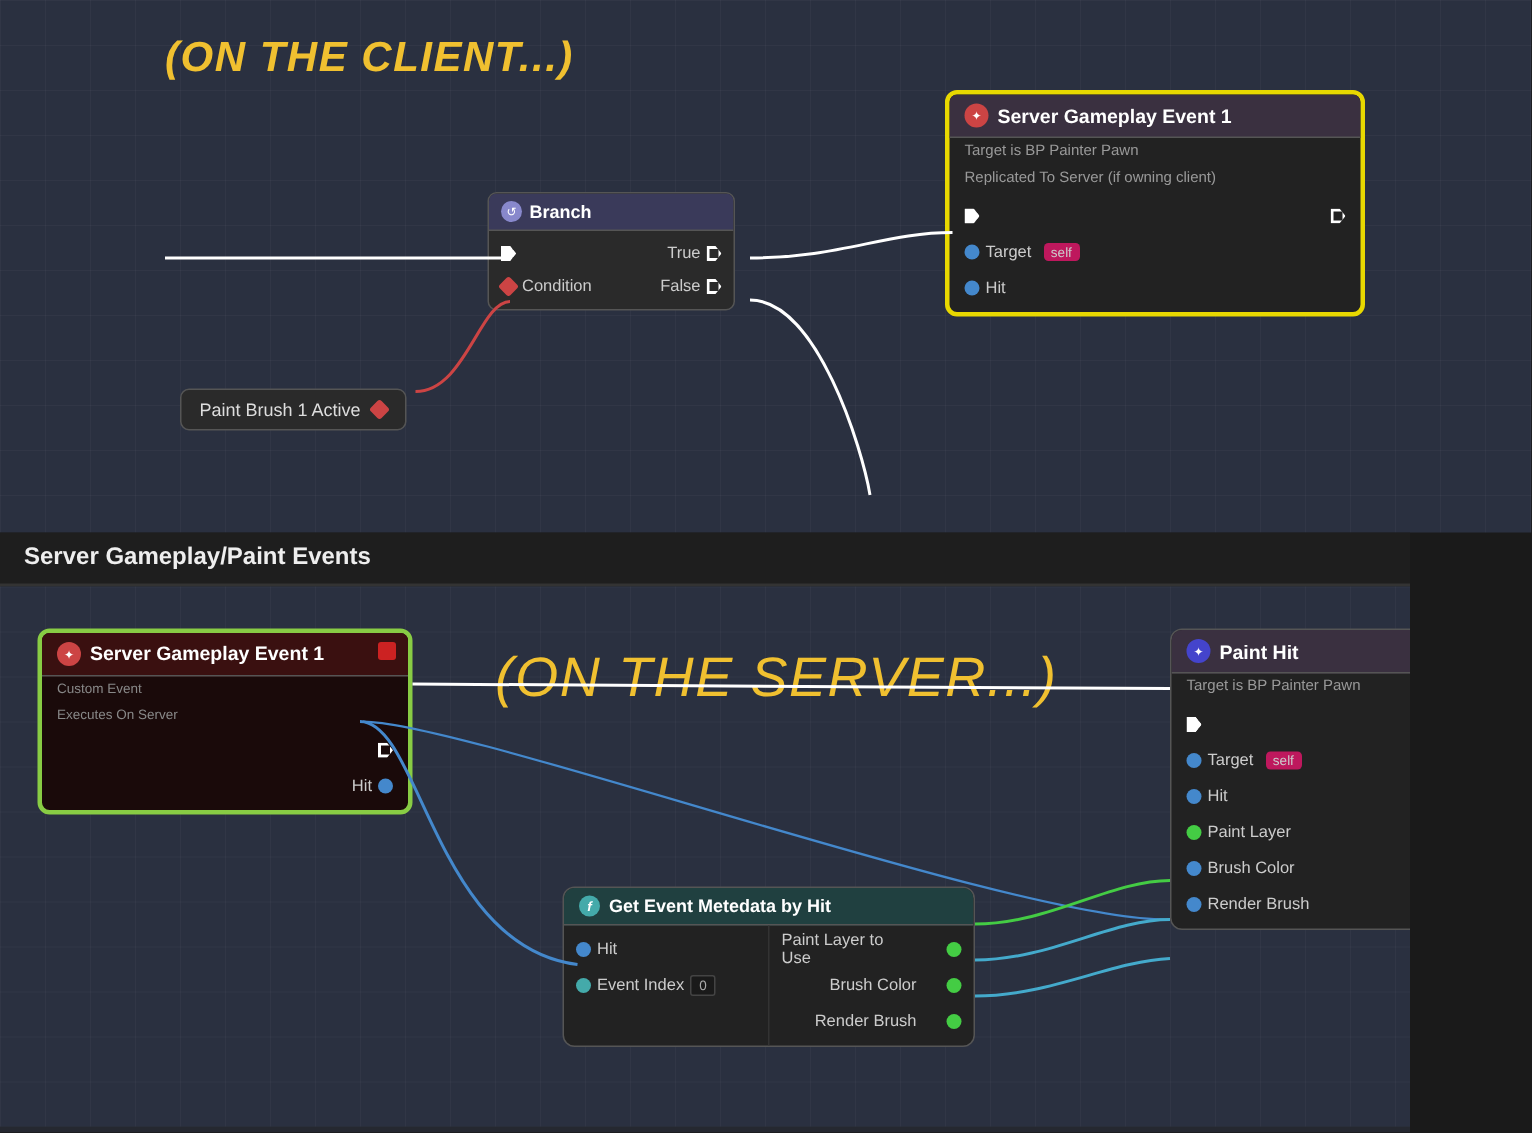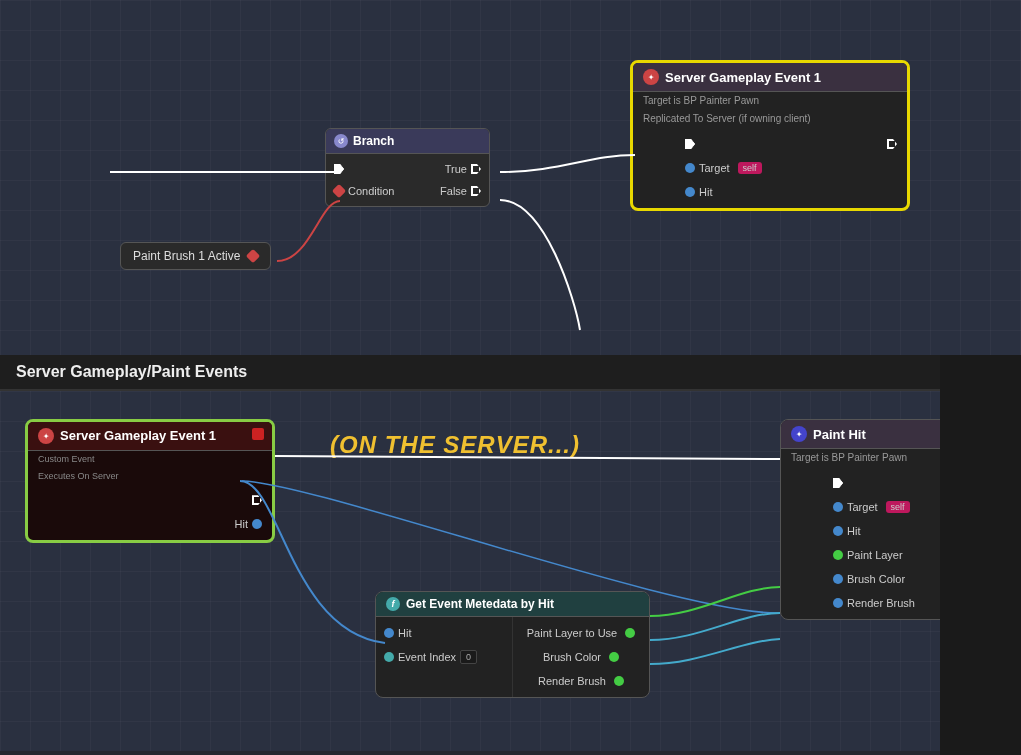--- a/index.html
+++ b/index.html
@@ -108,21 +108,21 @@
       transform: rotate(45deg);
     }
     .pin-label {
       font-size: 11px;
       color: #cccccc;
     }
 
     
     .paint-brush-node {
       position: absolute;
-      top: 242px;
+      top: 259px;
       left: 120px;
       background: #2a2a2a;
       border-radius: 6px;
       border: 1px solid #555;
       padding: 6px 12px;
       display: flex;
       align-items: center;
       gap: 8px;
     }
     .paint-brush-label {
@@ -173,21 +173,20 @@
       color: #ffffff;
     }
     .event-subtitle {
       font-size: 10px;
       color: #999999;
       padding: 2px 10px;
       line-height: 1.4;
     }
     .event-body {
       padding: 4px 0;
-      margin-left: 42px;
     }
     .event-row {
       display: flex;
       align-items: center;
       justify-content: space-between;
       padding: 3px 10px;
       height: 24px;
     }
     .object-pin {
       width: 10px;
@@ -245,22 +244,22 @@
         linear-gradient(90deg, rgba(255,255,255,0.03) 1px, transparent 1px);
       background-size: 30px 30px;
       position: relative;
       overflow: hidden;
     }
 
     .server-label {
       position: absolute;
       top: 40px;
       left: 330px;
-      font-size: 24px;
-      font-weight: bold;
+      font-size: 37px;
+      font-weight: normal;
       color: #f0c030;
       font-style: italic;
       letter-spacing: 1px;
     }
 
     
     .server-event-node-bottom {
       position: absolute;
       top: 28px;
       left: 25px;
@@ -374,24 +373,24 @@
     .paint-row {
       display: flex;
       align-items: center;
       padding: 3px 8px;
       height: 24px;
       gap: 4px;
     }
     .paint-row-right {
       display: flex;
       align-items: center;
-      justify-content: center;
+      justify-content: flex-end;
       padding: 3px 8px;
       height: 24px;
-      gap: 8px;
+      gap: 20px;
     }
     .index-badge {
       background: #1a1a1a;
       color: #aaa;
       font-size: 9px;
       padding: 1px 5px;
       border-radius: 2px;
       border: 1px solid #444;
     }
 
@@ -409,20 +408,21 @@
       left: 0;
       width: 100%;
       height: 100%;
       pointer-events: none;
     }
   </style>
 </head>
 <body>
 
 <div class="top-panel">
+  <span class="client-label">(ON THE CLIENT...)</span>
 
   <div class="branch-node">
     <div class="node-header">
       <div class="node-header-icon">↺</div>
       <span class="node-header-title">Branch</span>
     </div>
     <div class="node-body">
       <div class="node-row">
         <div class="pin-left">
           <div class="exec-pin filled"></div>

